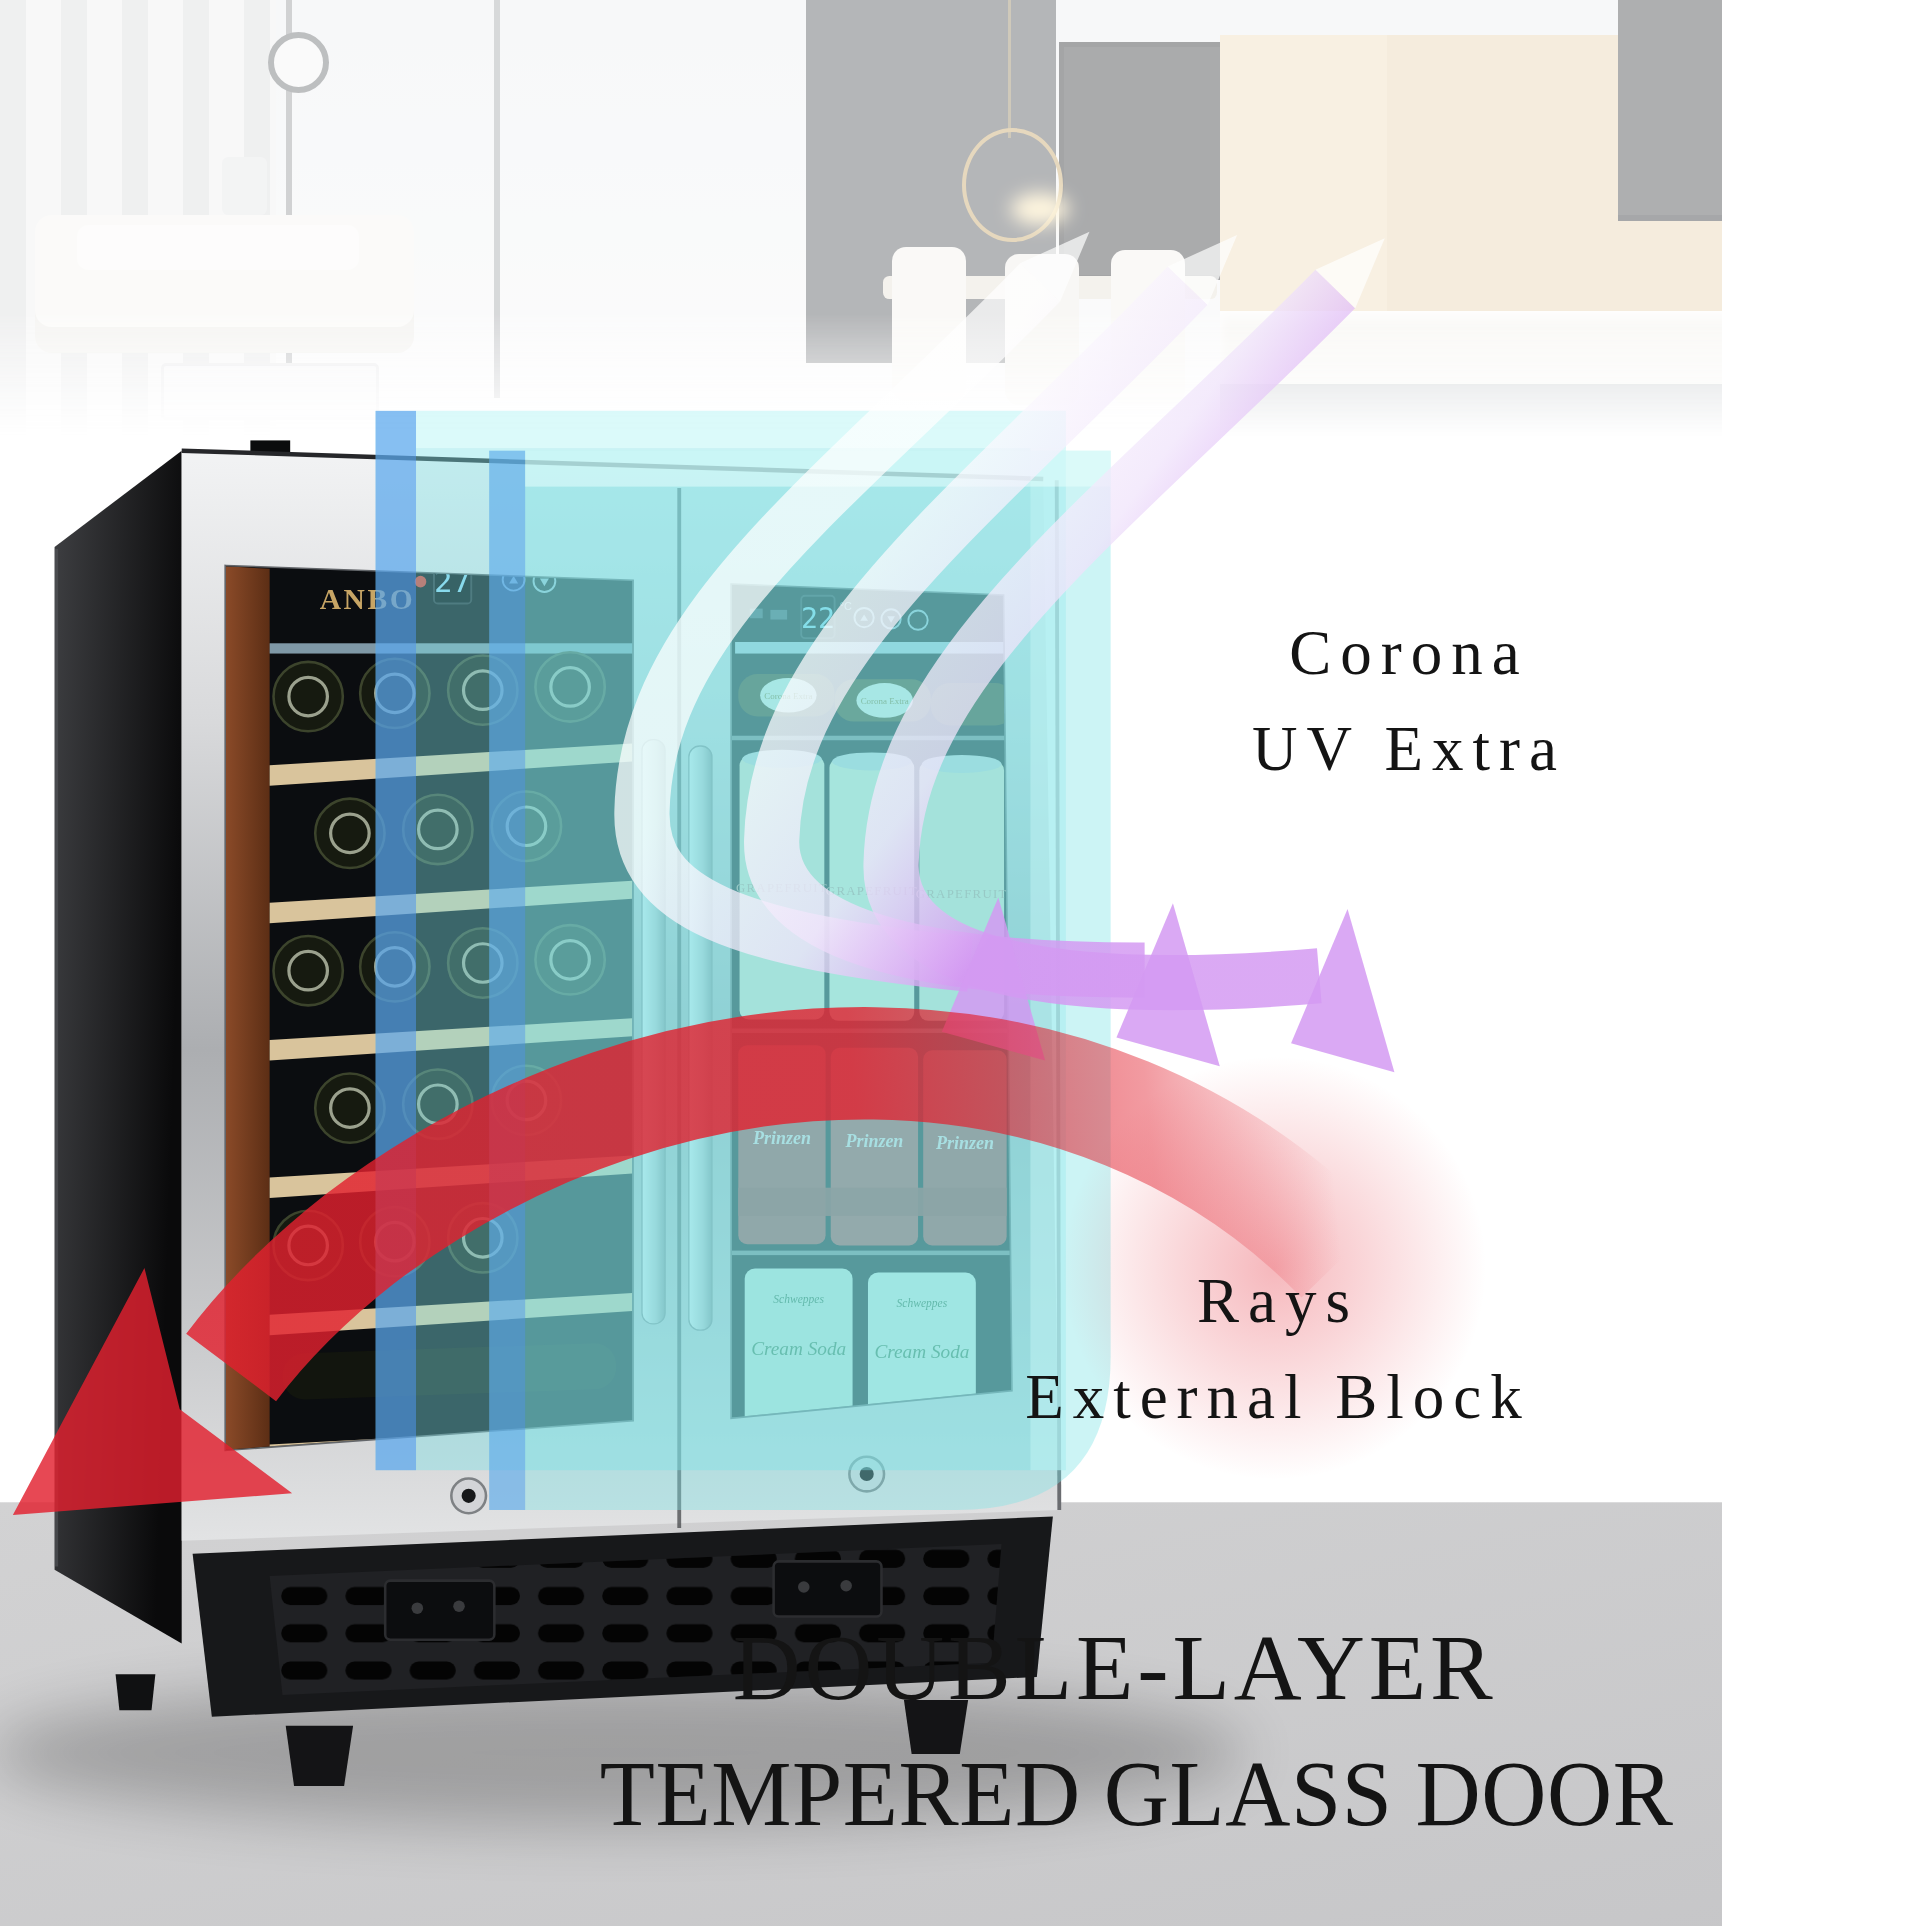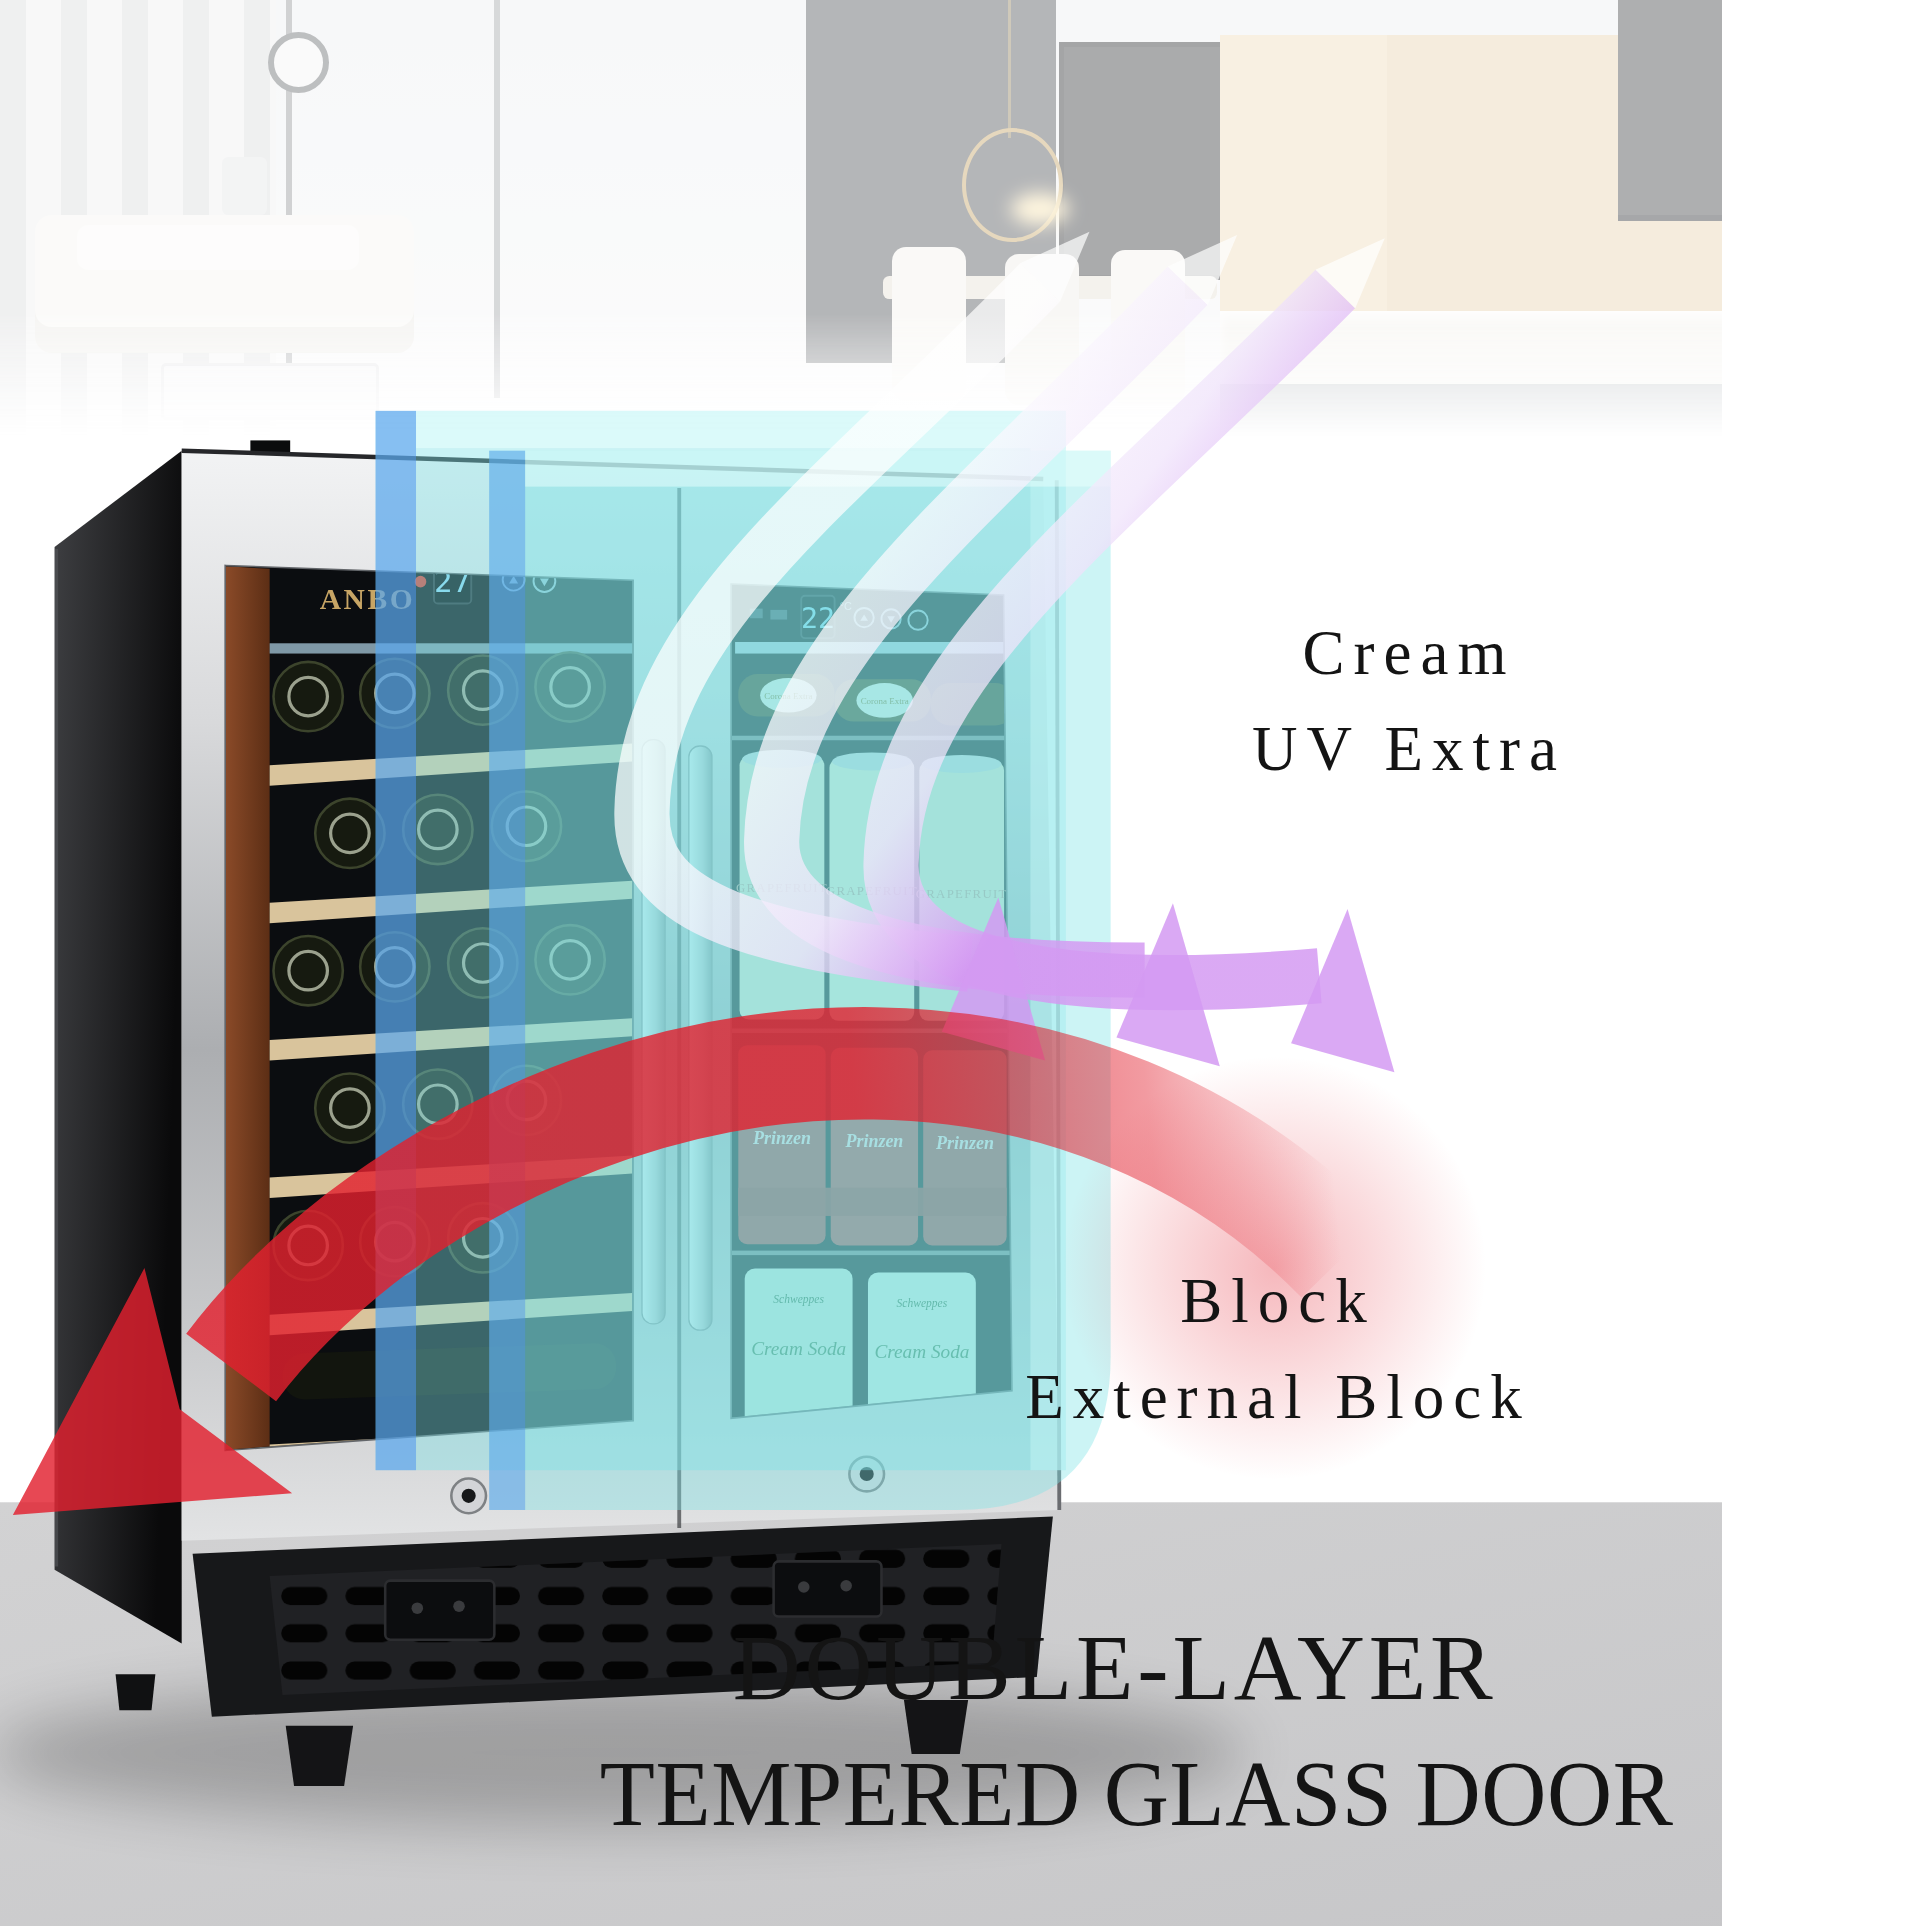--- a/index.html
+++ b/index.html
@@ -337,25 +337,25 @@
     </g>
 
     <g>
       <circle cx="1985" cy="1975" r="330" fill="url(#redBlob)"></circle>
       <path d="M2090,1960 C1700,1560 1050,1560 560,1930 C490,1985 420,2050 360,2130" fill="none" stroke="url(#redG)" stroke-width="175"></path>
       <polygon points="20,2360 455,2326 280,2195 225,1975" style="fill:var(--c-heat_red,#e2202e)" fill-opacity=".82"></polygon>
     </g>
   </svg>
 
   <div class="anno anno-avoid">
-    <div>Cream</div>
+    <div>Corona</div>
     <div>UV Extra</div>
   </div>
   <div class="anno anno-block">
-    <div>Block</div>
+    <div>Rays</div>
     <div>External Block</div>
   </div>
   <div class="title">
     <div class="t1">DOUBLE-LAYER</div>
     <div class="t2">TEMPERED GLASS DOOR</div>
   </div>
 
 </div>
 
 

